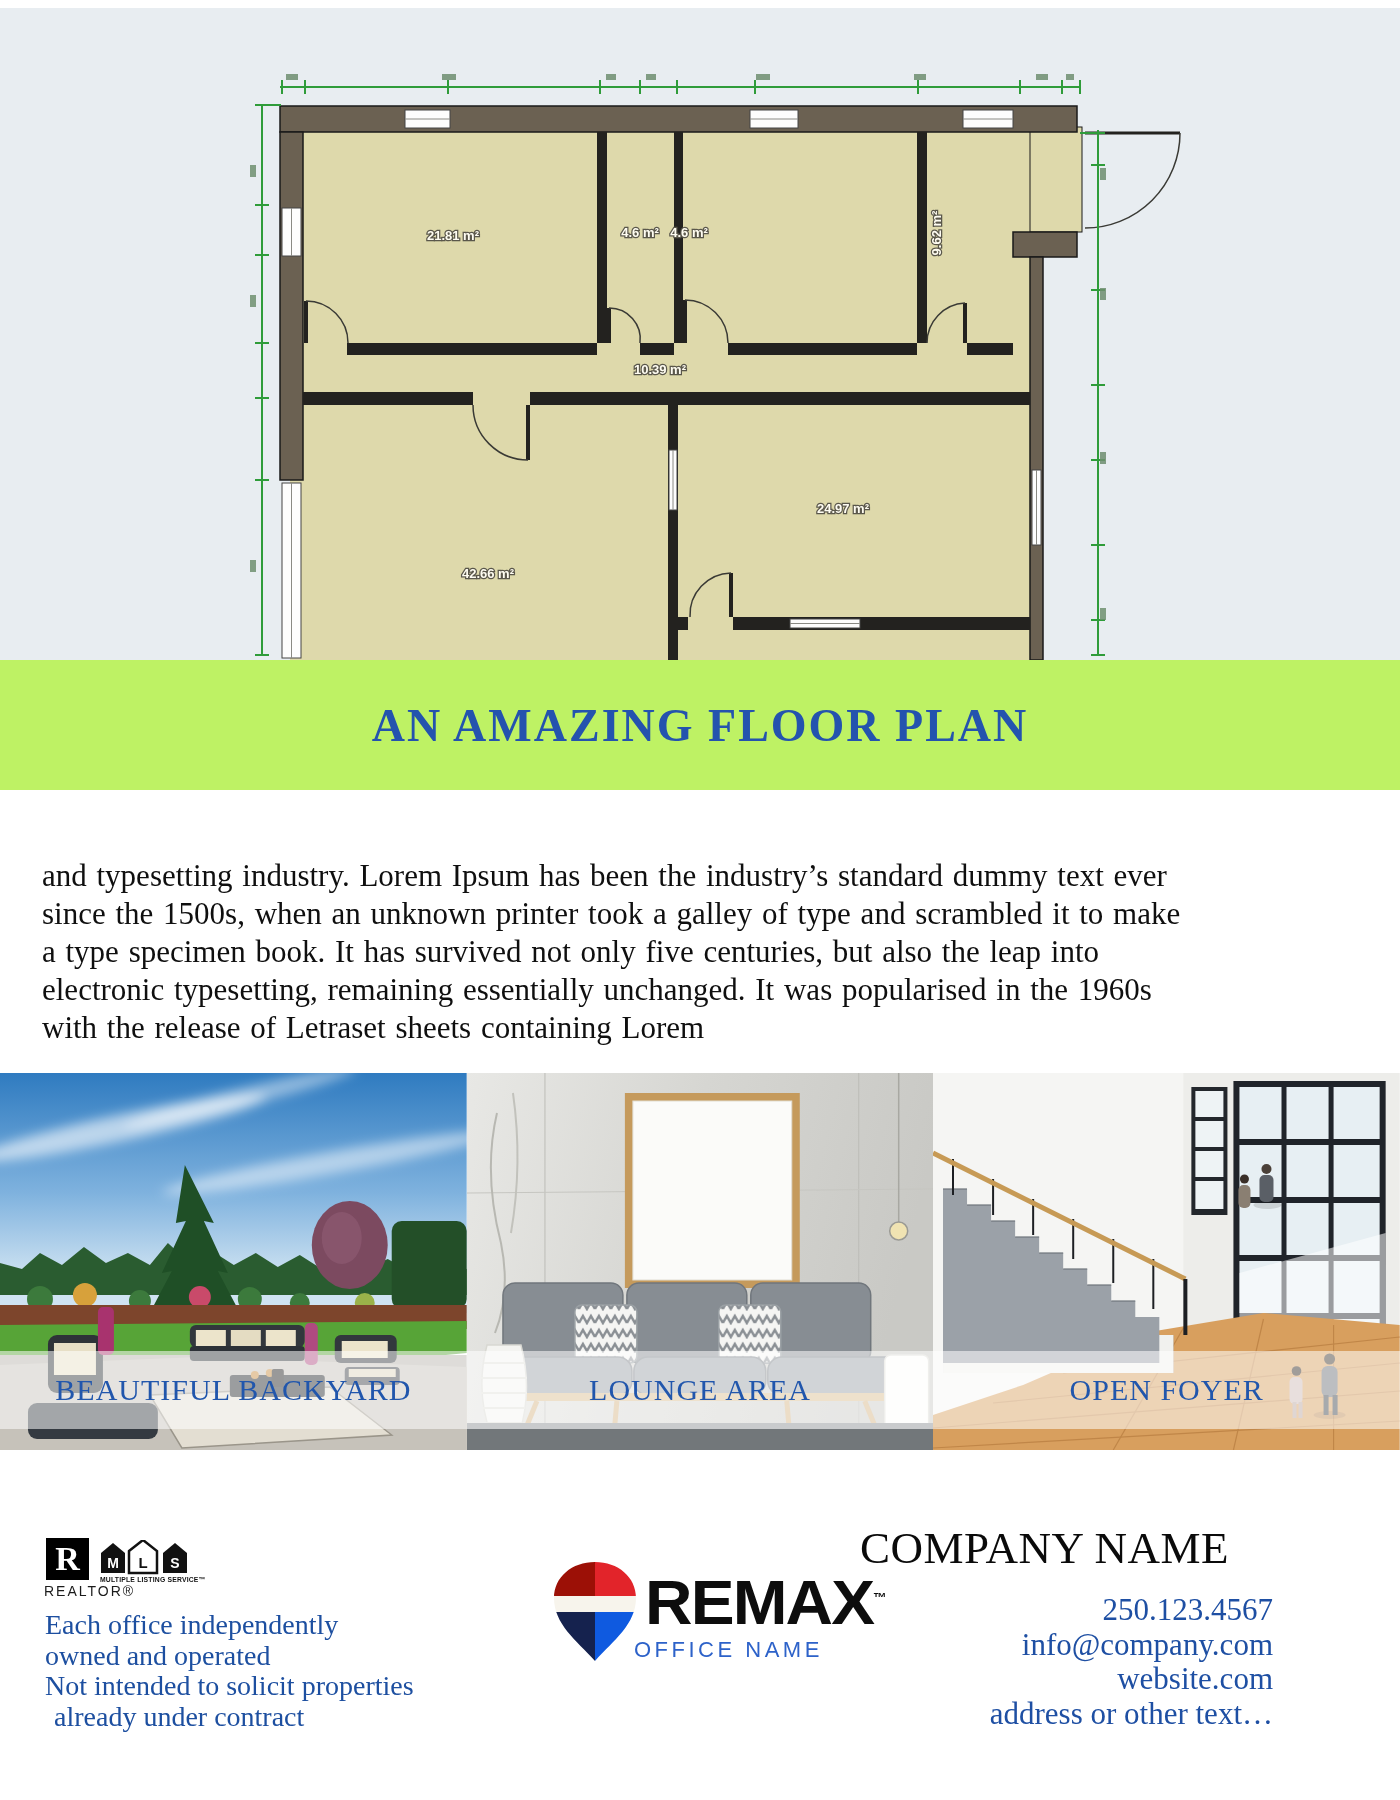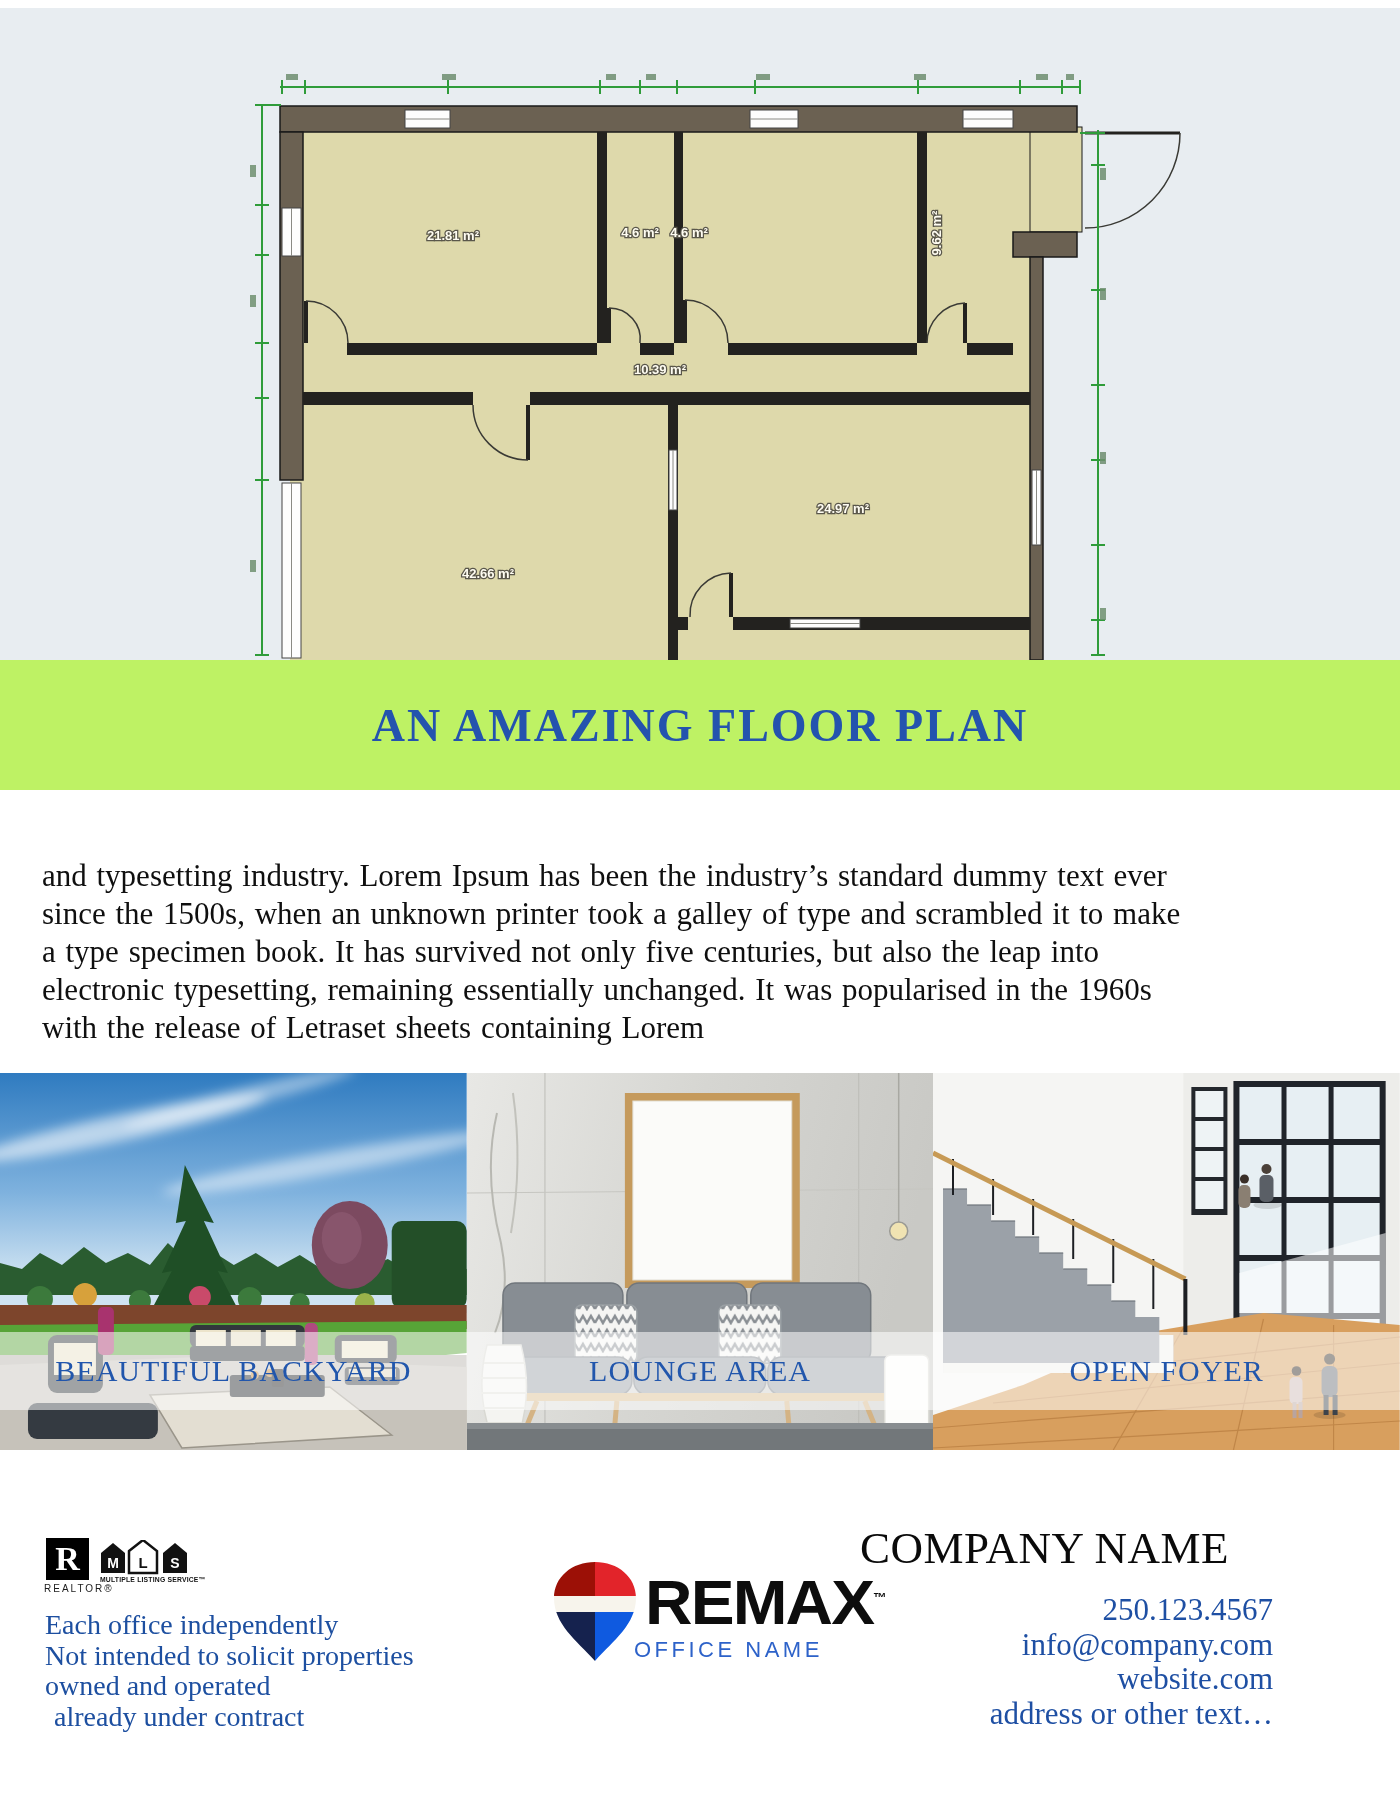--- a/index.html
+++ b/index.html
@@ -17,33 +17,33 @@
                 color:#2453ae;letter-spacing:2px;}
 
   
   .article{position:absolute;left:42px;top:826px;width:1140px;
            font-size:31px;line-height:38px;color:#0f0f0f;word-spacing:2px;font-family:Liberation Serif, serif;}
 
   
   .photos{position:absolute;left:0;top:1073px;width:1400px;height:377px;display:flex;}
   .photo{position:relative;flex:1 1 33.333%;height:377px;overflow:hidden;}
   .photo svg{display:block;width:100%;height:100%;}
-  .caption-band{position:absolute;left:0;top:259px;width:1400px;height:78px;
+  .caption-band{position:absolute;left:0;top:278px;width:1400px;height:78px;
                 background:rgba(255,255,255,0.55);display:flex;align-items:center;}
   .caption-cell{flex:1 1 33.333%;text-align:center;}
   .caption{font-size:30px;color:#2156ac;letter-spacing:1px;}
 
   
   .footer-item{position:absolute;}
   .realtor-box{left:46px;top:1538px;width:43px;height:42px;background:#000;
                display:flex;align-items:center;justify-content:center;}
   .realtor-box span{color:#fff;font-family:"Liberation Serif",serif;font-weight:bold;
                     font-size:34px;line-height:1;}
   .realtor-label{left:44px;top:1583px;font-family:"Liberation Sans",sans-serif;
-                 font-size:10px;letter-spacing:2px;color:#1b1b1b;}
+                 font-size:14px;letter-spacing:2px;color:#1b1b1b;}
   .mls-logo{left:100px;top:1540px;}
   .mls-label{left:100px;top:1576px;font-family:"Liberation Sans",sans-serif;
              font-size:6.8px;font-weight:bold;color:#111;letter-spacing:0.2px;}
   .disclaimer{left:45px;top:1610px;color:#1d4fa0;font-size:28px;line-height:30.5px;}
   .disclaimer .l4{padding-left:9px;}
   .balloon{left:552px;top:1560px;}
   .remax-word{left:645px;top:1566px;font-family:"Liberation Sans",sans-serif;
               font-size:73px;font-weight:700;letter-spacing:-2px;color:#0d0d0d;
               transform:scale(0.9,0.86);transform-origin:0 0;white-space:nowrap;}
   .remax-word sup{font-size:15px;vertical-align:super;letter-spacing:0;}
@@ -418,22 +418,22 @@
       <path d="M63,13 L75,3 L87,13 V33 H63 Z" fill="#111"></path>
       <text x="13" y="28" text-anchor="middle" font-family="'Liberation Sans',sans-serif" font-size="14" font-weight="bold" fill="#fff">M</text>
       <text x="43" y="28" text-anchor="middle" font-family="'Liberation Sans',sans-serif" font-size="15" font-weight="bold" fill="#111">L</text>
       <text x="75" y="28" text-anchor="middle" font-family="'Liberation Sans',sans-serif" font-size="14" font-weight="bold" fill="#fff">S</text>
     </svg>
   </div>
   <div class="footer-item mls-label">MULTIPLE LISTING SERVICE™</div>
 
   <div class="footer-item disclaimer">
     <span style="display:block">Each office independently</span>
+    <span style="display:block">owned and operated</span>
     <span style="display:block">Not intended to solicit properties</span>
-    <span style="display:block">owned and operated</span>
     <span style="display:block" class="l4">already under contract</span>
   </div>
 
   <div class="footer-item balloon">
     <svg width="86" height="102" viewBox="0 0 86 102">
       <defs>
         <clipPath id="c-balloon">
           <path d="M43,101 C24,80 2,64 2,38 C2,17 20,2 43,2 C66,2 84,17 84,38 C84,64 62,80 43,101 Z"></path>
         </clipPath>
       </defs>

